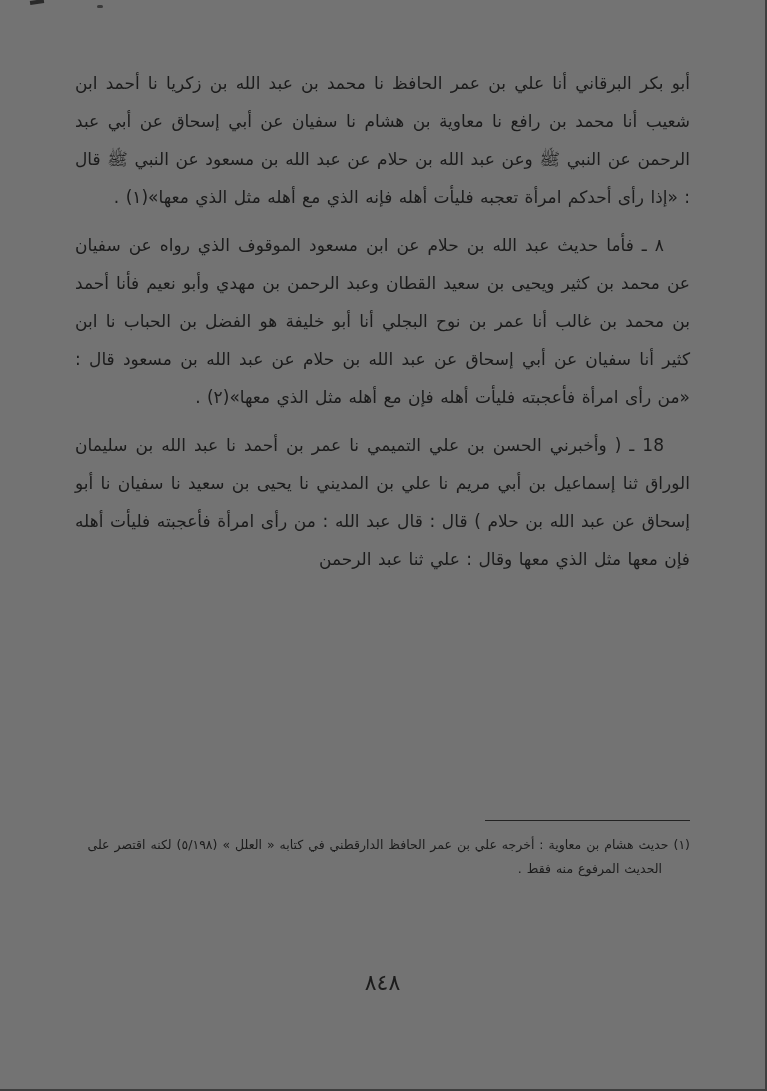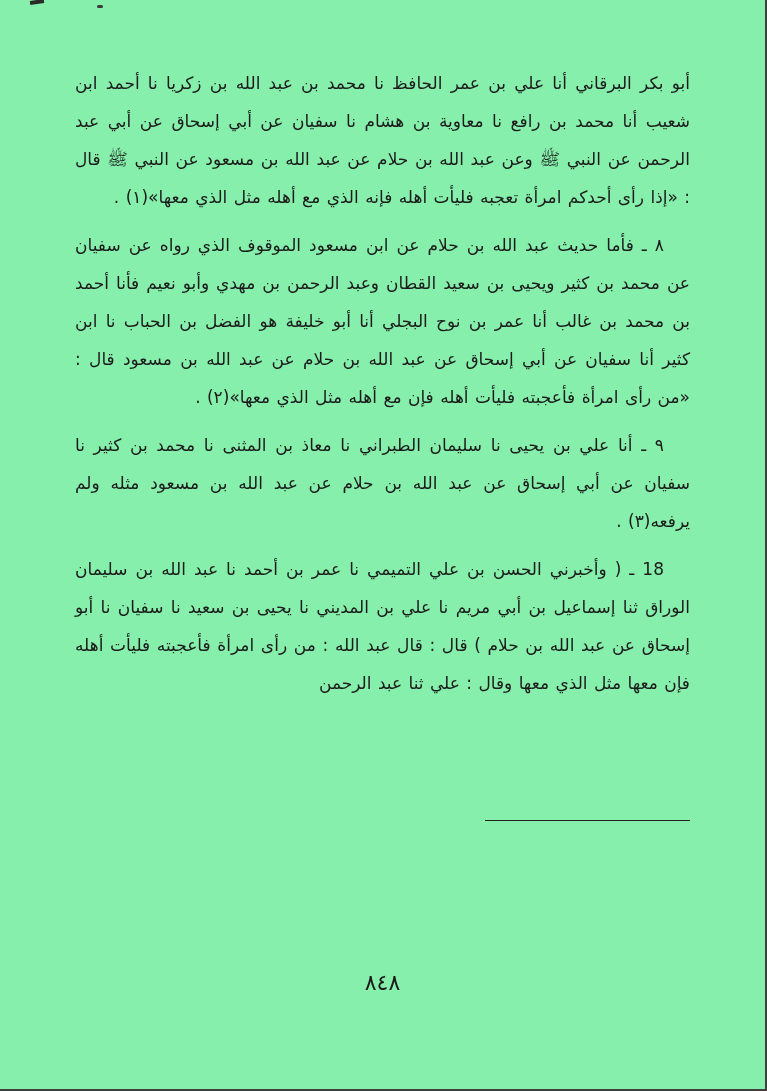--- a/index.html
+++ b/index.html
@@ -11,21 +11,21 @@
     height: 1091px;
     background: #ffffff;
     overflow: hidden;
     font-family: "DejaVu Sans", sans-serif;
     color: #1b1b1b;
     position: relative;
   }
   .page {
     position: absolute;
     inset: 0;
-    background: #86efac;
+    background: #737373;
     border-right: 2px solid #3f3f3f;
     border-bottom: 2px solid #3f3f3f;
     box-sizing: border-box;
     text-decoration: underline;
   }
   
   .speck-a {
     position: absolute;
     left: 30px; top: 0;
     width: 14px; height: 4px;
@@ -95,23 +95,23 @@
 <body>
 
 <div class="page">
 
   <div class="speck-a"></div>
   <div class="speck-b"></div>
 
   <main class="text-block">
     <p class="para">أبو بكر البرقاني أنا علي بن عمر الحافظ نا محمد بن عبد الله بن زكريا نا أحمد ابن شعيب أنا محمد بن رافع نا معاوية بن هشام نا سفيان عن أبي إسحاق عن أبي عبد الرحمن عن النبي ﷺ وعن عبد الله بن حلام عن عبد الله بن مسعود عن النبي ﷺ قال : «إذا رأى أحدكم امرأة تعجبه فليأت أهله فإنه الذي مع أهله مثل الذي معها»(١) .</p>
     <p class="para indent">٨ ـ فأما حديث عبد الله بن حلام عن ابن مسعود الموقوف الذي رواه عن سفيان عن محمد بن كثير ويحيى بن سعيد القطان وعبد الرحمن بن مهدي وأبو نعيم فأنا أحمد بن محمد بن غالب أنا عمر بن نوح البجلي أنا أبو خليفة هو الفضل بن الحباب نا ابن كثير أنا سفيان عن أبي إسحاق عن عبد الله بن حلام عن عبد الله بن مسعود قال : «من رأى امرأة فأعجبته فليأت أهله فإن مع أهله مثل الذي معها»(٢) .</p>
-    <p class="para indent">٩ ـ أنا علي بن يحيى نا سليمان الطبراني نا معاذ بن المثنى نا محمد بن كثير نا سفيان عن أبي إسحاق عن عبد الله بن حلام عن عبد الله بن مسعود مثله ولم يرفعه(٣) .</p>
     <p class="para indent">18 ـ ( وأخبرني الحسن بن علي التميمي نا عمر بن أحمد نا عبد الله بن سليمان الوراق ثنا إسماعيل بن أبي مريم نا علي بن المديني نا يحيى بن سعيد نا سفيان نا أبو إسحاق عن عبد الله بن حلام ) قال : قال عبد الله : من رأى امرأة فأعجبته فليأت أهله فإن معها مثل الذي معها وقال : علي ثنا عبد الرحمن</p>
   </main>
 
   <footer class="footnotes">
     <div class="fn-rule"></div>
+    <p class="fn fn-hang">(١) حديث هشام بن معاوية : أخرجه علي بن عمر الحافظ الدارقطني في كتابه « العلل » (٥/١٩٨) لكنه اقتصر على الحديث المرفوع منه فقط .</p>
   </footer>
 
   <div class="page-number">٨٤٨</div>
 
 </div>
 
 </body></html>

